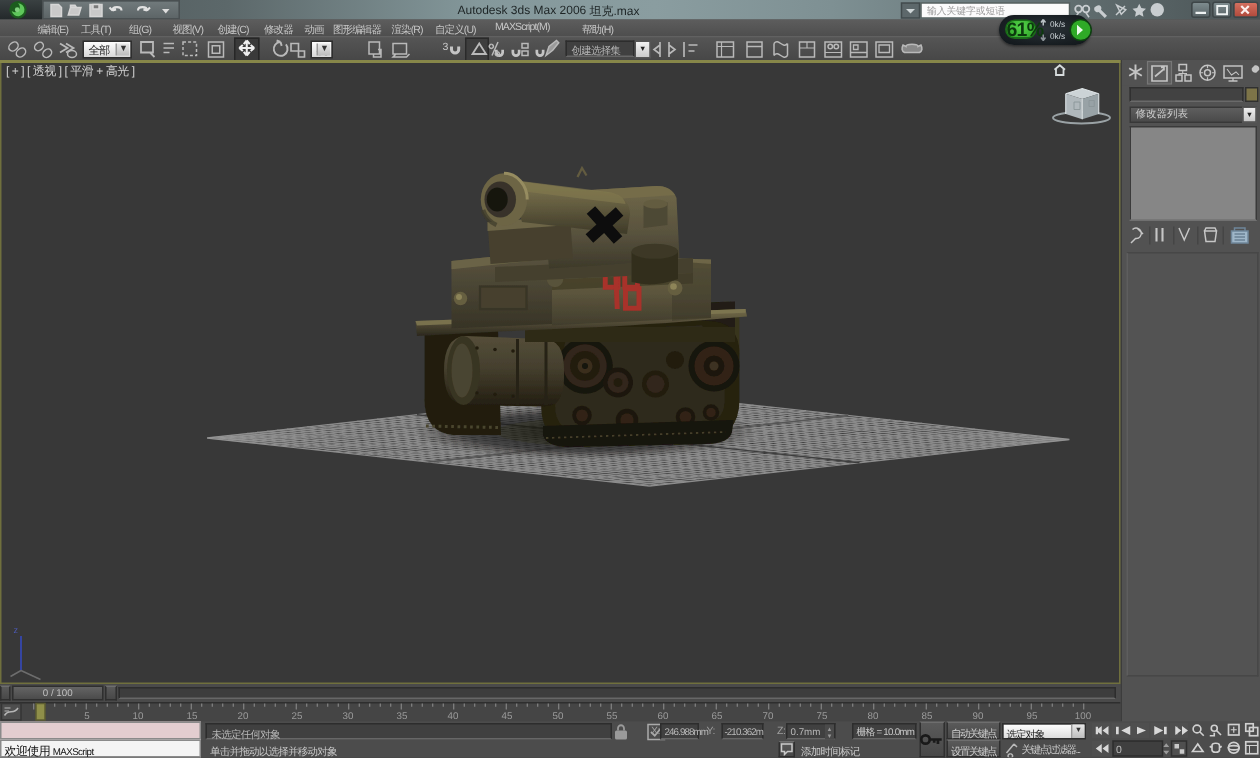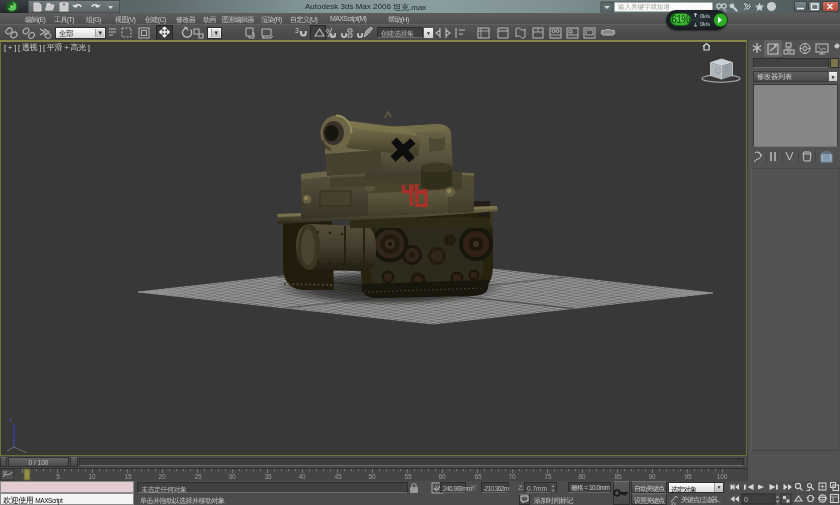--- a/index.html
+++ b/index.html
@@ -79,21 +79,21 @@
   </svg>
   <div class="abs winbtn" style="left:794px;width:13px;background:linear-gradient(180deg,#7d8b8e,#596467)"></div>
   <div class="abs winbtn" style="left:808px;width:13px;background:linear-gradient(180deg,#7d8b8e,#596467)"></div>
   <div class="abs winbtn" style="left:822px;width:17px;background:linear-gradient(180deg,#d3705f,#b14a3c)"></div>
   <svg class="abs" style="left:794px;top:1px" width="46" height="11" viewBox="0 0 46 11">
     <path d="M3 7.5h7" stroke="#eef2f2" stroke-width="1.5"></path>
     <rect x="17.5" y="3" width="6.5" height="5.5" fill="none" stroke="#eef2f2" stroke-width="1.3"></rect>
     <path d="M33.5 3l5 5m0-5l-5 5" stroke="#fbeeec" stroke-width="1.5"></path>
   </svg>
   <div class="abs" style="z-index:60;left:666px;top:10px;width:61px;height:20px;border-radius:10px;background:radial-gradient(ellipse at 50% 45%,#2b3338 0%,#171d21 70%,#10151a 100%);box-shadow:0 1px 2px rgba(0,0,0,.5)"></div>
-  <div class="abs" style="z-index:61;left:670px;top:13px;width:21px;height:13px;border-radius:7px;background:radial-gradient(ellipse at 50% 35%,#55d44a,#2b9e24);border:1px solid #1a6d18;font-size:10px;font-weight:normal;color:#0c3a0e;text-align:center;line-height:12px;letter-spacing:-0.5px">61%</div>
+  <div class="abs" style="z-index:61;left:670px;top:13px;width:21px;height:13px;border-radius:7px;background:radial-gradient(ellipse at 50% 35%,#55d44a,#2b9e24);border:1px solid #1a6d18;font-size:13px;font-weight:bold;color:#0c3a0e;text-align:center;line-height:12px;letter-spacing:-0.5px">61%</div>
   <svg class="abs" style="z-index:62;left:692px;top:11px" width="36" height="18" viewBox="0 0 36 18">
     <path d="M3.5 6V2m0 0l-1.5 2m1.5-2l1.5 2" stroke="#b8c0c4" stroke-width="1"></path>
     <path d="M3.5 12v4m0 0l-1.5-2m1.5 2l1.5-2" stroke="#8a9297" stroke-width="1"></path>
     <text x="8" y="7" font-size="5.5" fill="#cdd4d8" font-family="Liberation Sans">0k/s</text>
     <text x="8" y="15" font-size="5.5" fill="#cdd4d8" font-family="Liberation Sans">0k/s</text>
     <circle cx="28.5" cy="9" r="7" fill="#2faa27"></circle>
     <circle cx="28.5" cy="9" r="7" fill="none" stroke="#0f3f12" stroke-width="1"></circle>
     <path d="M26 5.5l4 3.5-4 3.5z" fill="#eafaea"></path>
   </svg>
   <div class="abs" id="menubar">
@@ -154,21 +154,21 @@
           <circle cx="553.5" cy="6" r="1.5"></circle>
           <circle cx="557.5" cy="6" r="1.5"></circle>
           <path d="M550 10h11" stroke-width="0.8"></path>
         <rect x="567" y="3" width="11" height="10"></rect>
           <path d="M567 10h11M569 5h3v3h-3z" stroke-width="0.9"></path>
         <rect x="584" y="3" width="11" height="10"></rect>
           <path d="M586 5h7v5h-7z" stroke-width="0.9"></path>
         <path d="M604 6c0-2 8-2 8 0l2-1c1 2 1 4-1 5h-10c-2-1-2-3-1-5z" stroke-width="1" fill="#888"></path>
       </g>
     </svg>
-    <div class="drop" style="left:55px;top:2px;width:51px">全部<span class="droparr">▼</span></div>
+    <div class="drop" style="left:55px;top:2px;width:33px">全部<span class="droparr">▼</span></div>
     <div class="drop" style="left:207px;top:2px;width:15px">视图<span class="droparr">▼</span></div>
     <div class="sunken" style="left:377px;top:2px;width:46px;height:11px">
         <span style="position:absolute;left:3px;top:1px;font-size:7px;color:#b5b5b5;letter-spacing:-0.5px;white-space:nowrap">创建选择集</span>
       </div>
     <div class="abs" style="left:423px;top:2px;width:11px;height:12px;background:linear-gradient(180deg,#f2f2f2,#cbcbcb);border:1px solid #555;font-size:5px;color:#222;text-align:center;line-height:11px">▼</div>
   </div>
   <div class="abs" id="viewport">
       <svg class="abs" style="left:0;top:0" width="747" height="416" viewBox="0 0 747 416">
 <defs>
 <radialGradient id="shad" cx="50%" cy="50%" r="50%">

